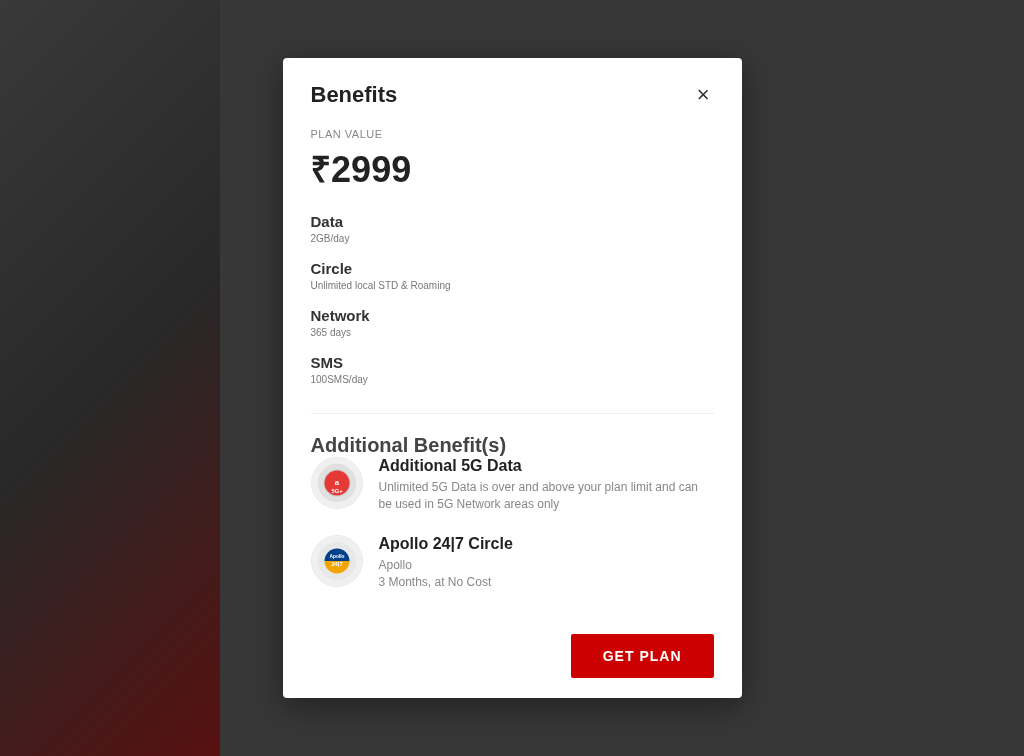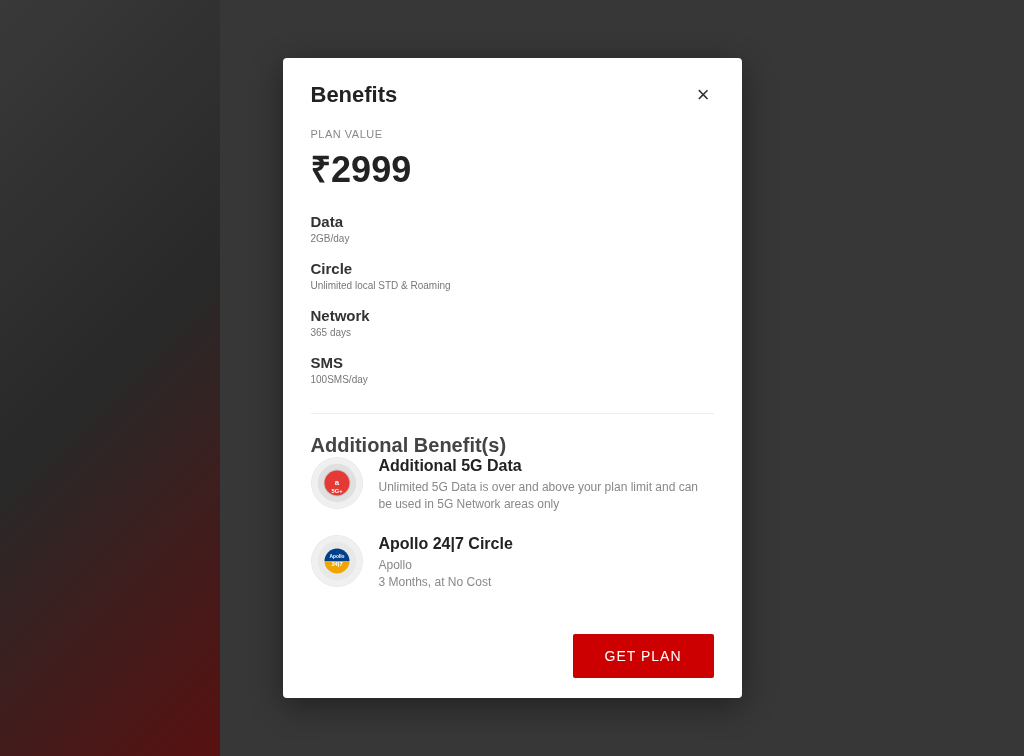--- a/index.html
+++ b/index.html
@@ -203,21 +203,21 @@
       justify-content: flex-end;
       flex-shrink: 0;
     }
 
     .get-plan-btn {
       background: #cc0000;
       color: #ffffff;
       border: none;
       padding: 14px 32px;
       font-size: 14px;
-      font-weight: 400;
+      font-weight: 700;
       letter-spacing: 1px;
       cursor: pointer;
       border-radius: 2px;
       text-transform: uppercase;
     }
 
     .divider {
       height: 1px;
       background: #eeeeee;
       margin-bottom: 20px;

